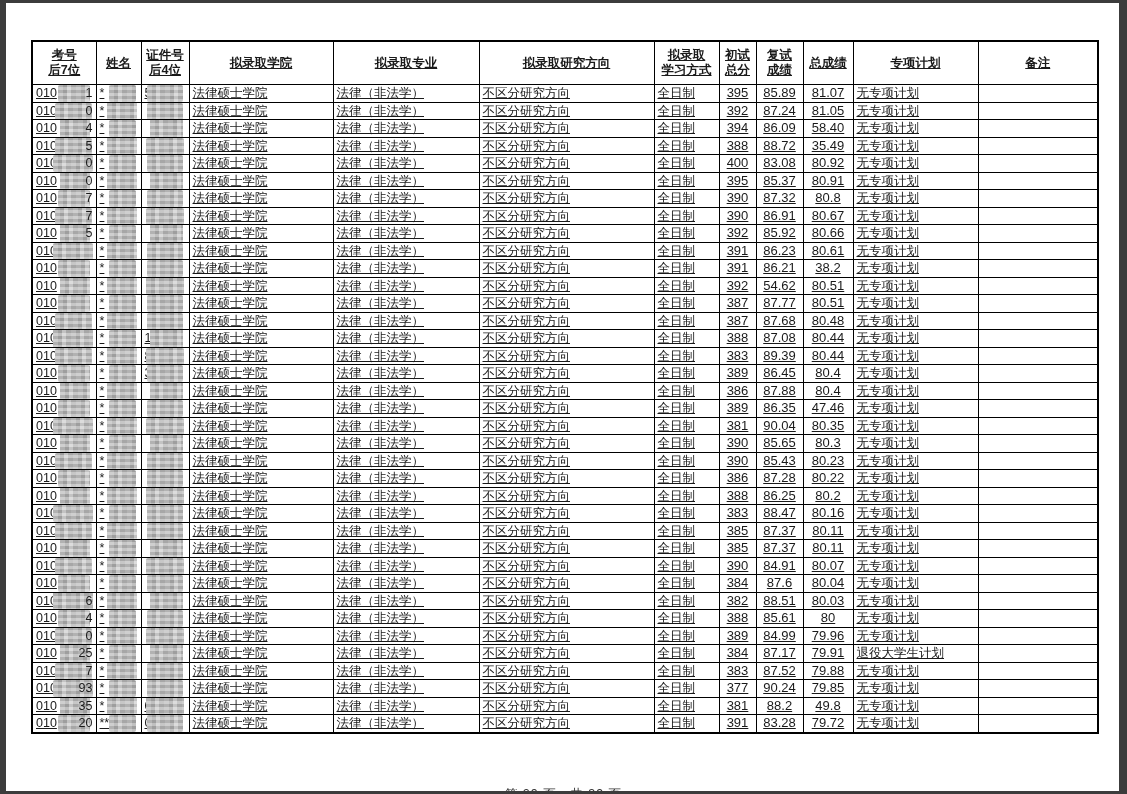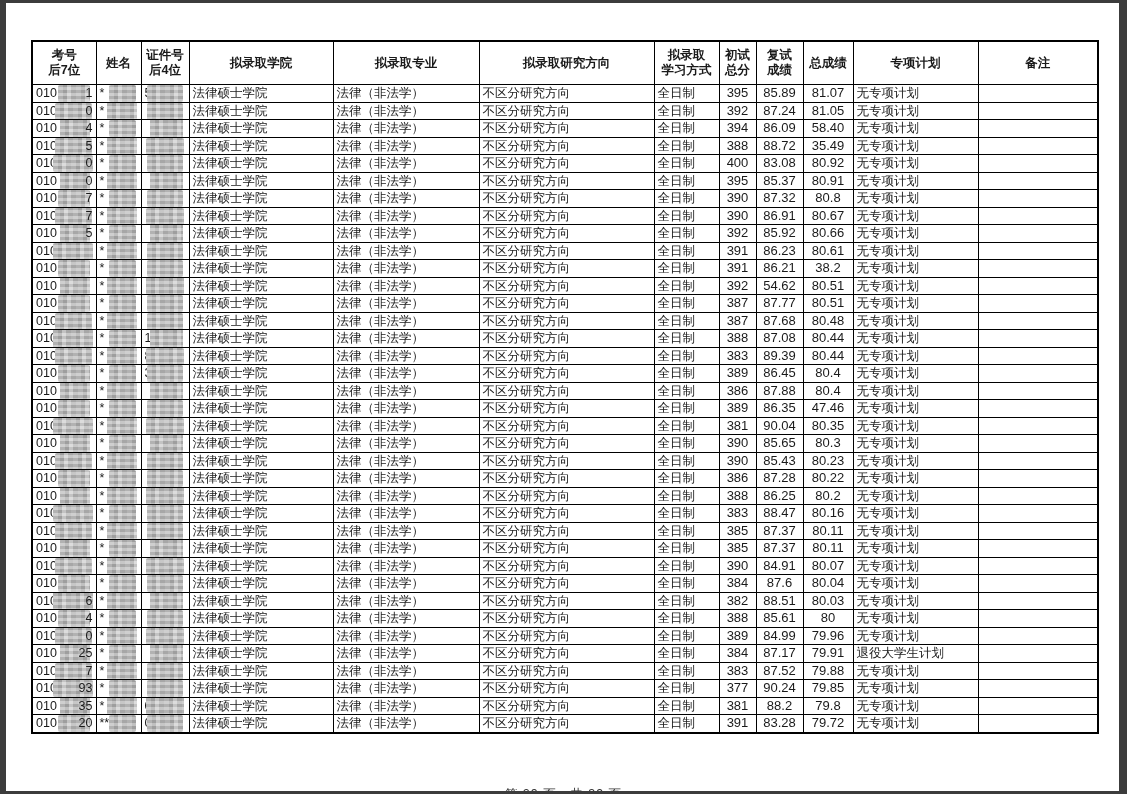--- a/index.html
+++ b/index.html
@@ -12,20 +12,21 @@
   .frame{position:absolute;background:#3c3c3c;z-index:50;}
   .frame-left{left:0;top:0;width:6px;height:794px;}
   .frame-top{left:0;top:0;width:1127px;height:3px;}
   .frame-right{right:0;top:0;width:8px;height:794px;}
   .frame-bottom{left:0;bottom:0;width:1127px;height:3px;}
 
   table.admission{
     position:absolute;left:31px;top:40px;width:1066px;
     border-collapse:collapse;table-layout:fixed;
     border:2px solid #000;
+    text-decoration:underline;
   }
   th,td{border:1.5px solid #000;overflow:hidden;white-space:nowrap;}
   th{
     height:42px;font-size:12.5px;font-weight:600;text-align:center;
     vertical-align:middle;line-height:1.2;white-space:pre-line;padding:0 2px;
   }
   td{
     height:16.5px;line-height:16.5px;font-size:12.5px;
     padding:0 3px;vertical-align:middle;position:relative;
   }
@@ -953,21 +954,21 @@
     <td class="c-id">
       <span class="pfx">0</span>
       <span class="blob"></span>
     </td>
     <td class="cjk">法律硕士学院</td>
     <td class="cjk">法律（非法学）</td>
     <td class="cjk">不区分研究方向</td>
     <td class="cjk">全日制</td>
     <td class="num">381</td>
     <td class="num">88.2</td>
-    <td class="num">79.8</td>
+    <td class="num">49.8</td>
     <td class="cjk">无专项计划</td>
     <td class="cjk"></td>
   </tr>
       <tr>
     <td class="c-exam">
       <span class="pfx">010</span>
       <span class="blob"></span>
       <span class="sfx">20</span>
     </td>
     <td class="c-name">

